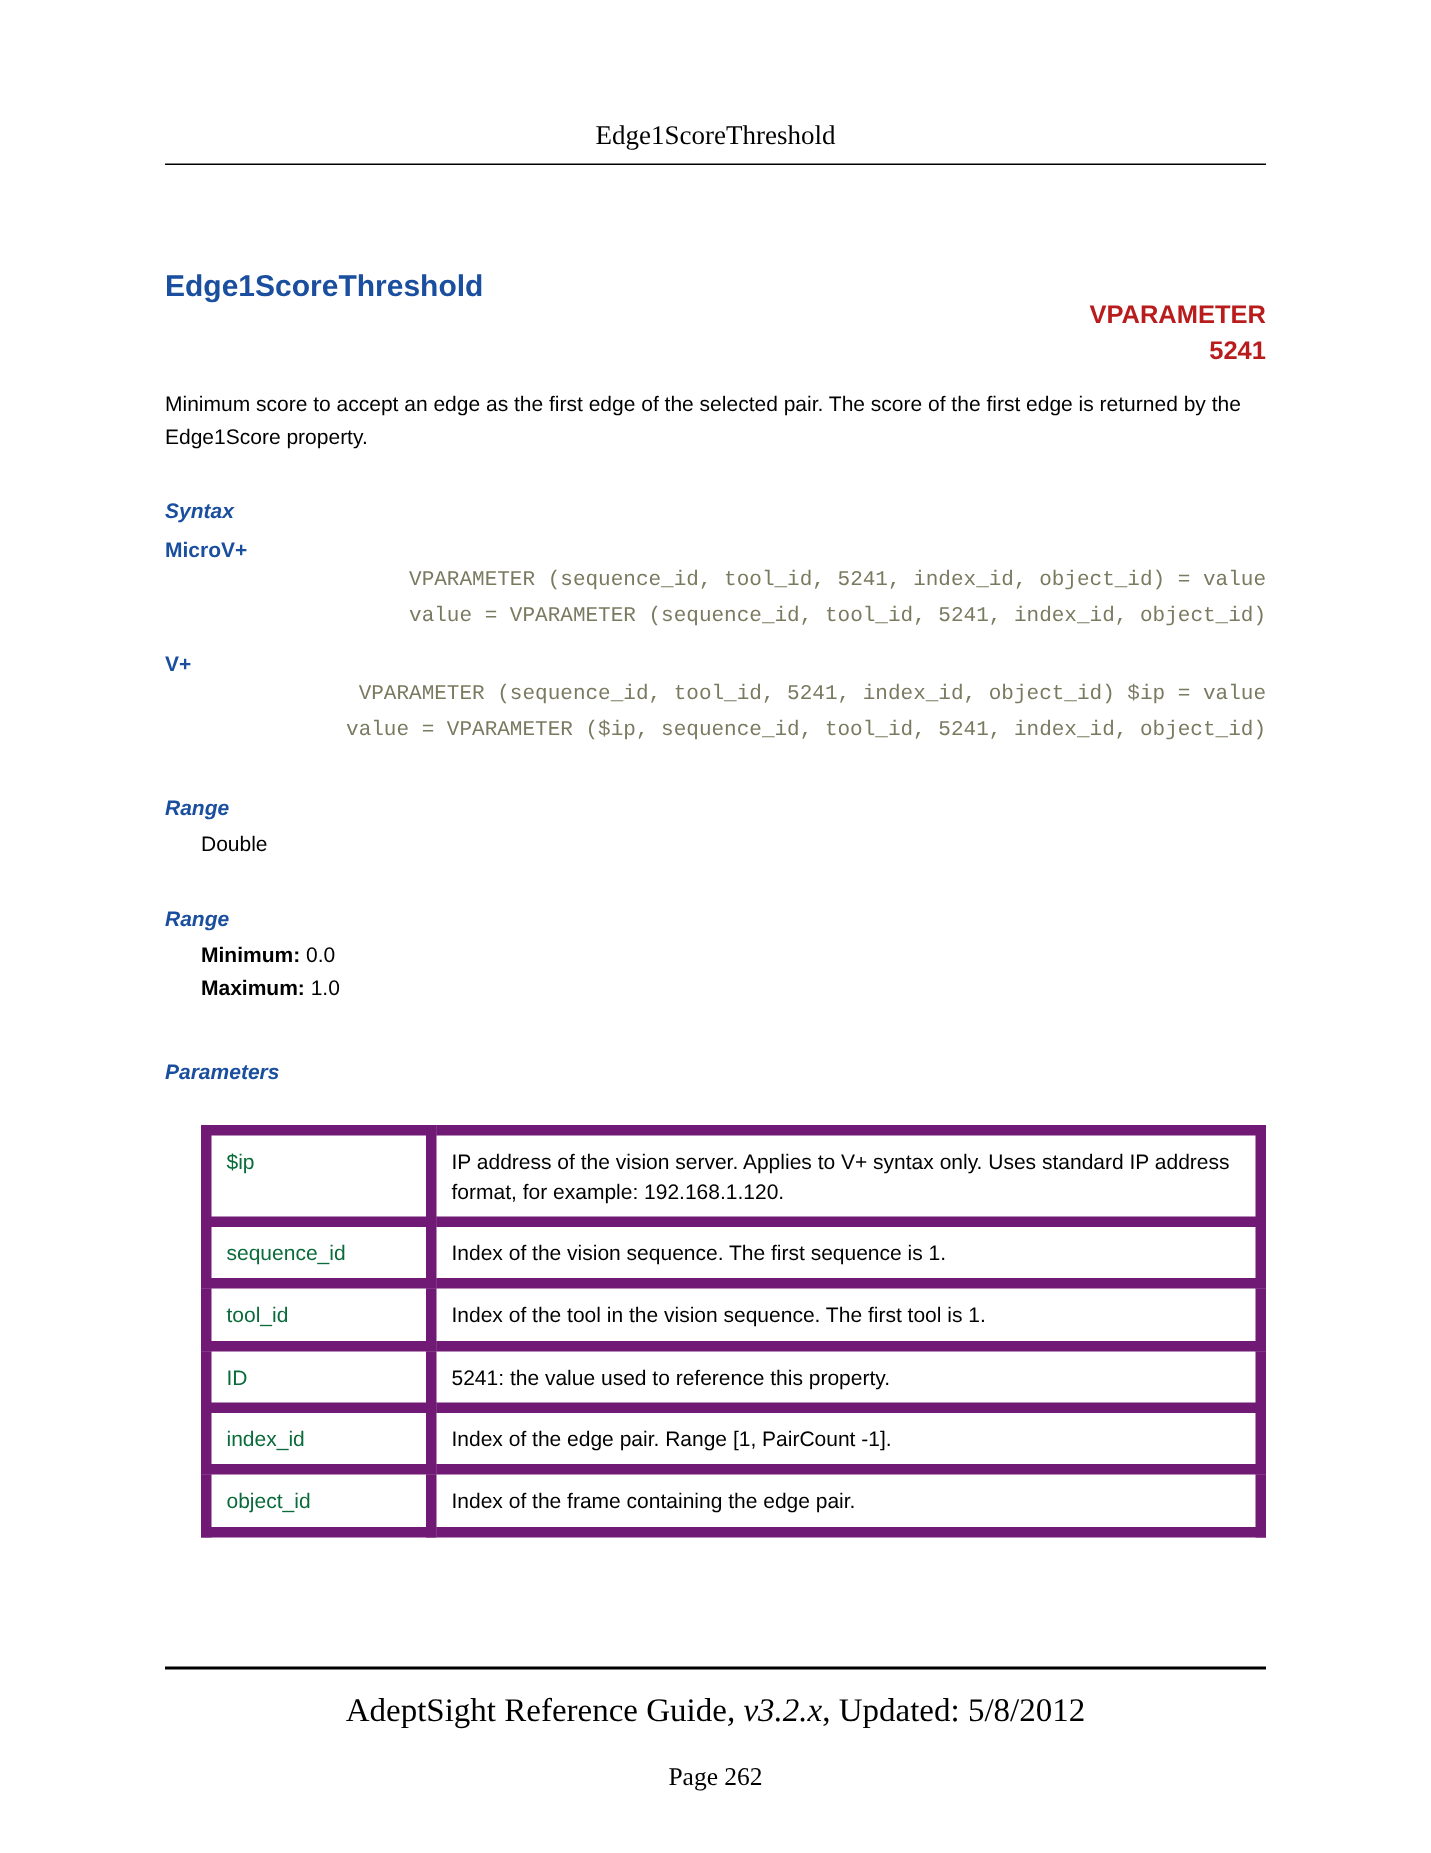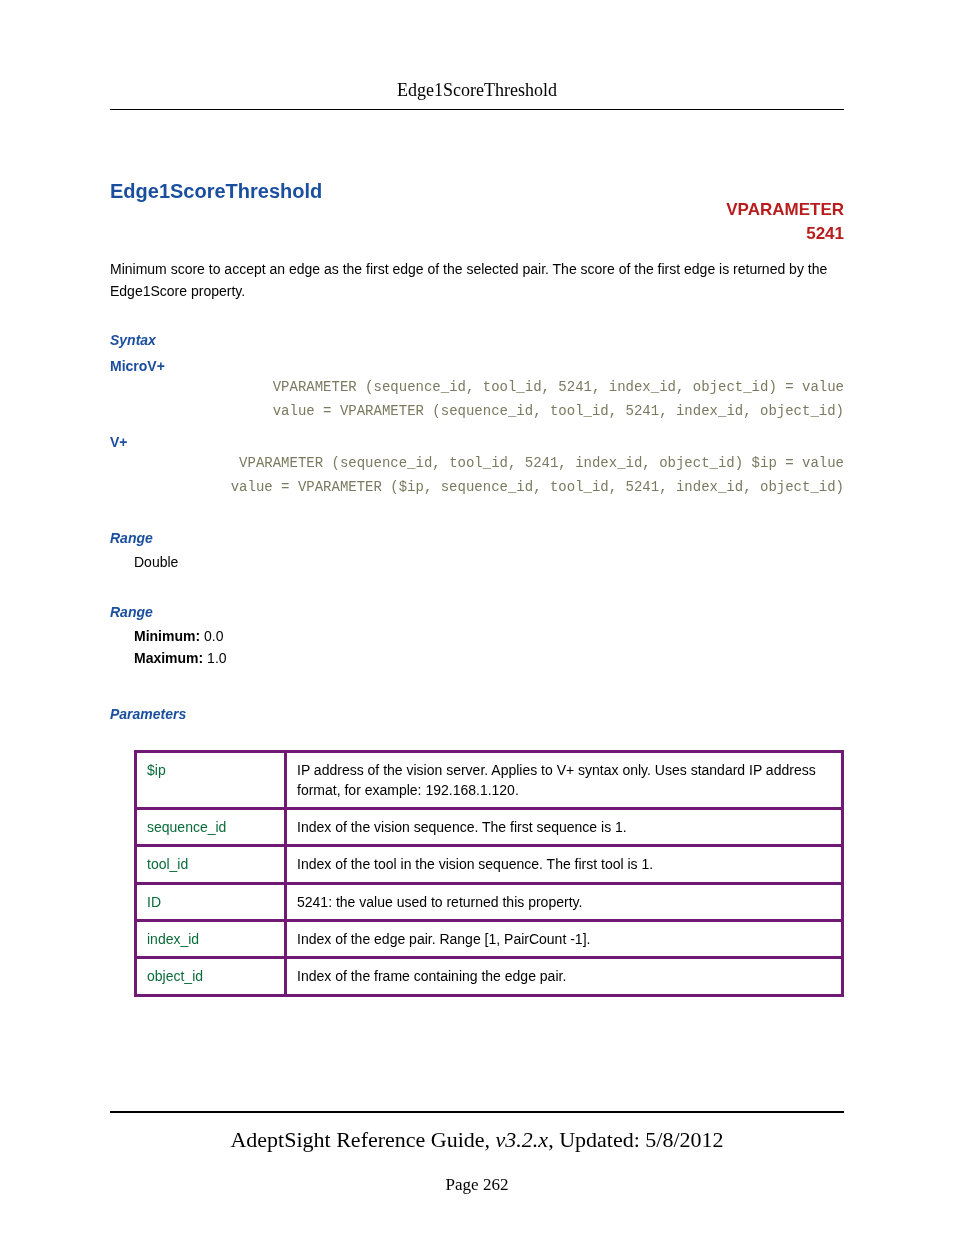--- a/index.html
+++ b/index.html
@@ -91,21 +91,21 @@
   }
   table.params {
     border-collapse: collapse;
     width: 100%;
     margin-top: 28px;
     margin-left: 24px;
     width: calc(100% - 24px);
     font-size: 14px;
   }
   table.params td {
-    border: 3px solid #701a75;
+    border: 7px solid #701a75;
     padding: 7px 10px;
     vertical-align: top;
     line-height: 1.45;
   }
   table.params td.name {
     width: 150px;
     color: #0a6b3a;
     font-family: Verdana, sans-serif;
   }
   .footer {
@@ -182,21 +182,21 @@
         <tr>
           <td class="name">sequence_id</td>
           <td>Index of the vision sequence. The first sequence is 1.</td>
         </tr>
         <tr>
           <td class="name">tool_id</td>
           <td>Index of the tool in the vision sequence. The first tool is 1.</td>
         </tr>
         <tr>
           <td class="name">ID</td>
-          <td>5241: the value used to returned this property.</td>
+          <td>5241: the value used to reference this property.</td>
         </tr>
         <tr>
           <td class="name">index_id</td>
           <td>Index of the edge pair. Range [1, PairCount -1].</td>
         </tr>
         <tr>
           <td class="name">object_id</td>
           <td>Index of the frame containing the edge pair.</td>
         </tr>
       </tbody>

